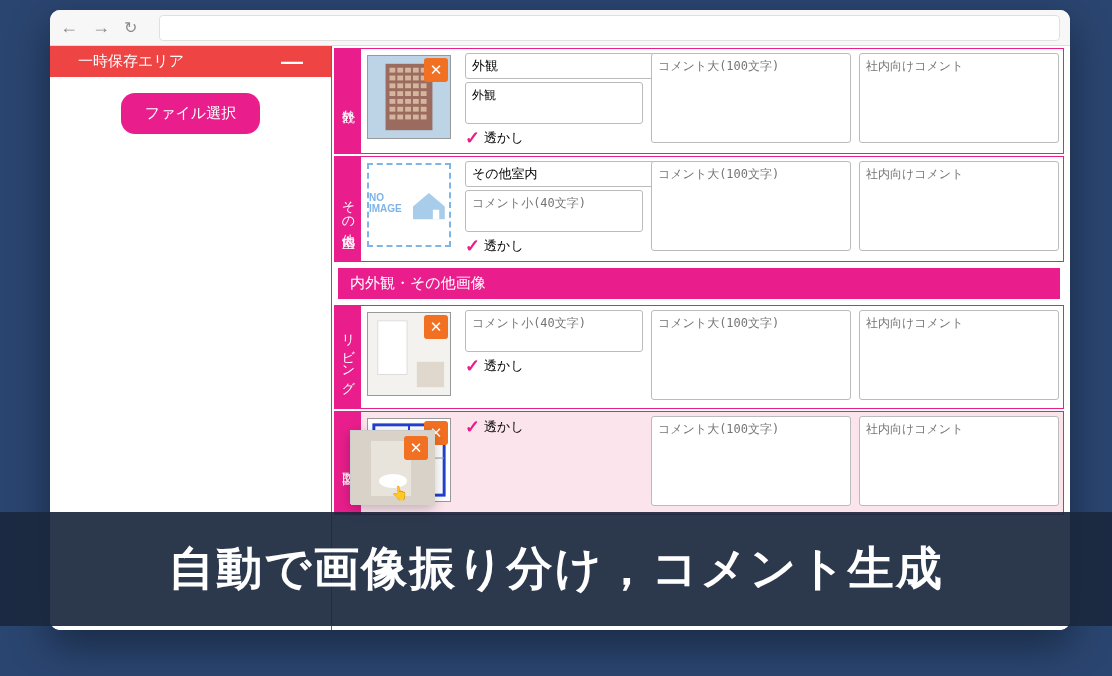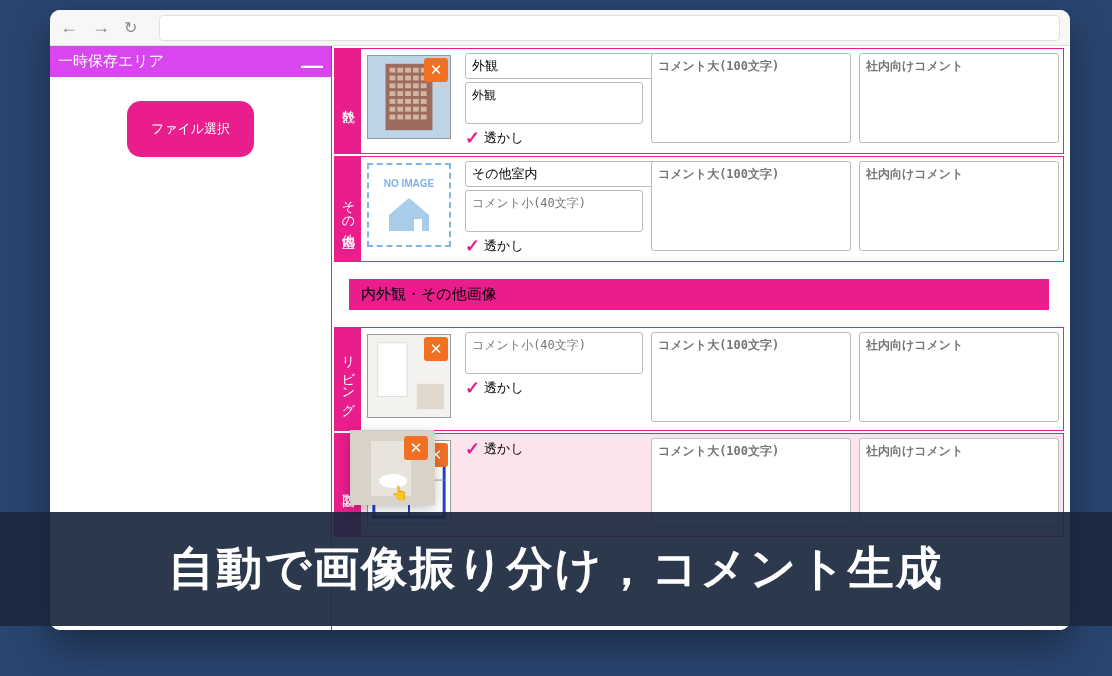--- a/index.html
+++ b/index.html
@@ -52,43 +52,43 @@
 .app-content {
   display: flex;
   height: calc(100% - 36px);
 }
 .left-panel {
   width: 282px;
   background: #fff;
   border-right: 1px solid #e91e8c;
 }
 .left-header {
-  background: #d946ef;
-  color: #fff;
-  padding: 6px 8px;
+  background: #ef4444;
+  color: #fff;
+  padding: 6px 28px;
   font-size: 15px;
   display: flex;
   justify-content: space-between;
-  align-items: flex-end;
+  align-items: center;
 }
 .minimize-icon {
   font-size: 22px;
   font-weight: bold;
   line-height: 10px;
   cursor: pointer;
 }
 .file-select-btn {
   display: block;
-  margin: 24px auto 0;
+  margin: 16px auto 0;
   background: #e91e8c;
   color: #fff;
   border: none;
   border-radius: 14px;
-  padding: 19px 24px;
-  font-size: 13px;
+  padding: 11px 24px;
+  font-size: 15px;
   cursor: pointer;
 }
 .main-panel {
   flex: 1;
   background: #fff;
   overflow-y: auto;
   padding-right: 4px;
 }
 .image-row {
   display: flex;
@@ -120,21 +120,20 @@
   height: 84px;
   border: 1px solid #999;
   background: #eee;
   position: relative;
   overflow: hidden;
 }
 .thumb-box.dashed {
   border: 2px dashed #7eb4e6;
   background: #fff;
   display: flex;
-  flex-direction: column;
   align-items: center;
   justify-content: center;
 }
 .no-image-text {
   color: #7eb4e6;
   font-size: 10px;
   font-weight: bold;
   margin-bottom: 4px;
 }
 .house-icon {
@@ -216,28 +215,27 @@
 .comment-textarea {
   width: 100%;
   height: 90px;
   border: 1px solid #bbb;
   border-radius: 3px;
   padding: 4px 6px;
   font-size: 12px;
   resize: none;
   background: #fff;
   color: #999;
-  font-weight: bold;
 }
 .section-header {
   background: #e91e8c;
-  color: #000000;
+  color: #ffffff;
   padding: 6px 12px;
   font-size: 15px;
-  margin: 17px;
+  margin: 6px;
 }
 .floating-drag {
   position: absolute;
   left: 300px;
   top: 420px;
   width: 84px;
   height: 74px;
   background: #fff;
   border: 1px solid #ccc;
   box-shadow: 0 4px 12px rgba(0,0,0,0.25);

